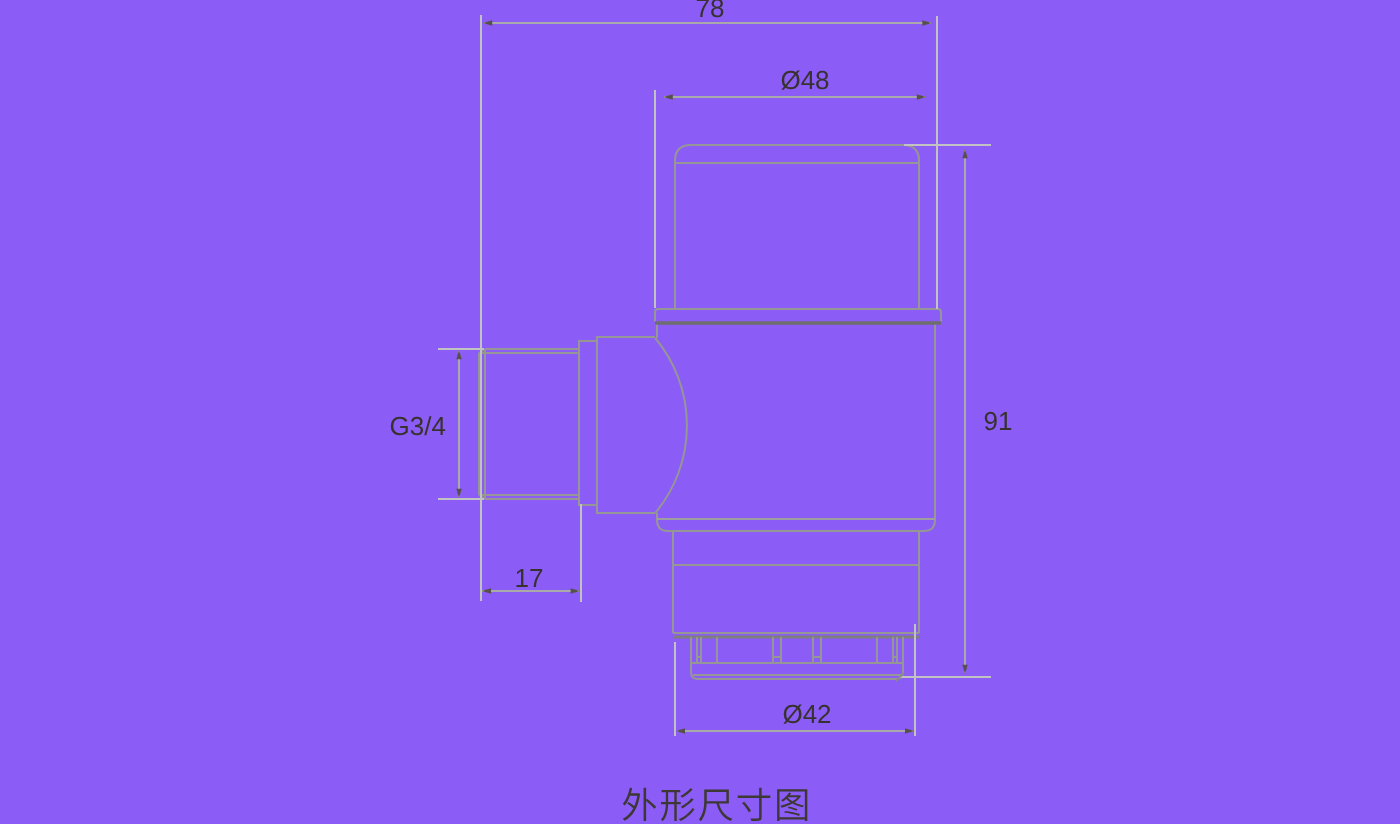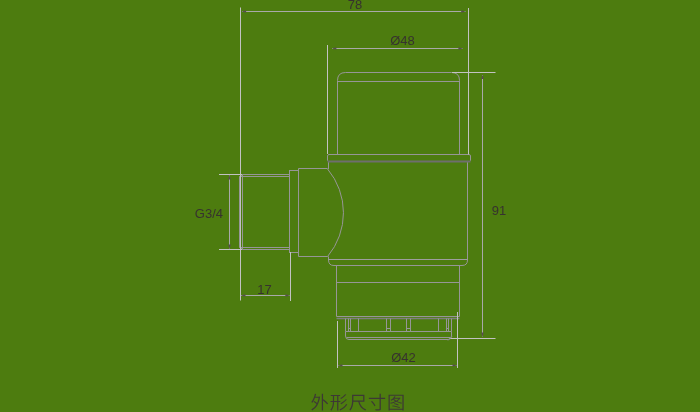--- a/index.html
+++ b/index.html
@@ -1,16 +1,16 @@
 <!DOCTYPE html>
 <html><head>
 <meta charset="utf-8">
 <style>
   html,body{margin:0;padding:0;background:#ffffff;}
-  .wrap{width:700px;height:412px;position:relative;background:#4d7c0f;overflow:hidden;}
+  .wrap{width:700px;height:412px;position:relative;background:#8b5cf6;overflow:hidden;}
   text{font-family:"Liberation Sans",sans-serif;fill:#37322f;}
 </style>
 </head>
 <body>
 <div class="wrap">
 <svg width="700" height="412" viewBox="0 0 700 412">
 
 <g fill="none" stroke="#969696" stroke-width="1">
 
   <path d="M337.5,154.5 V80.5 Q337.5,72.5 345.5,72.5 H451.5 Q459.5,72.5 459.5,80.5 V154.5"></path>

